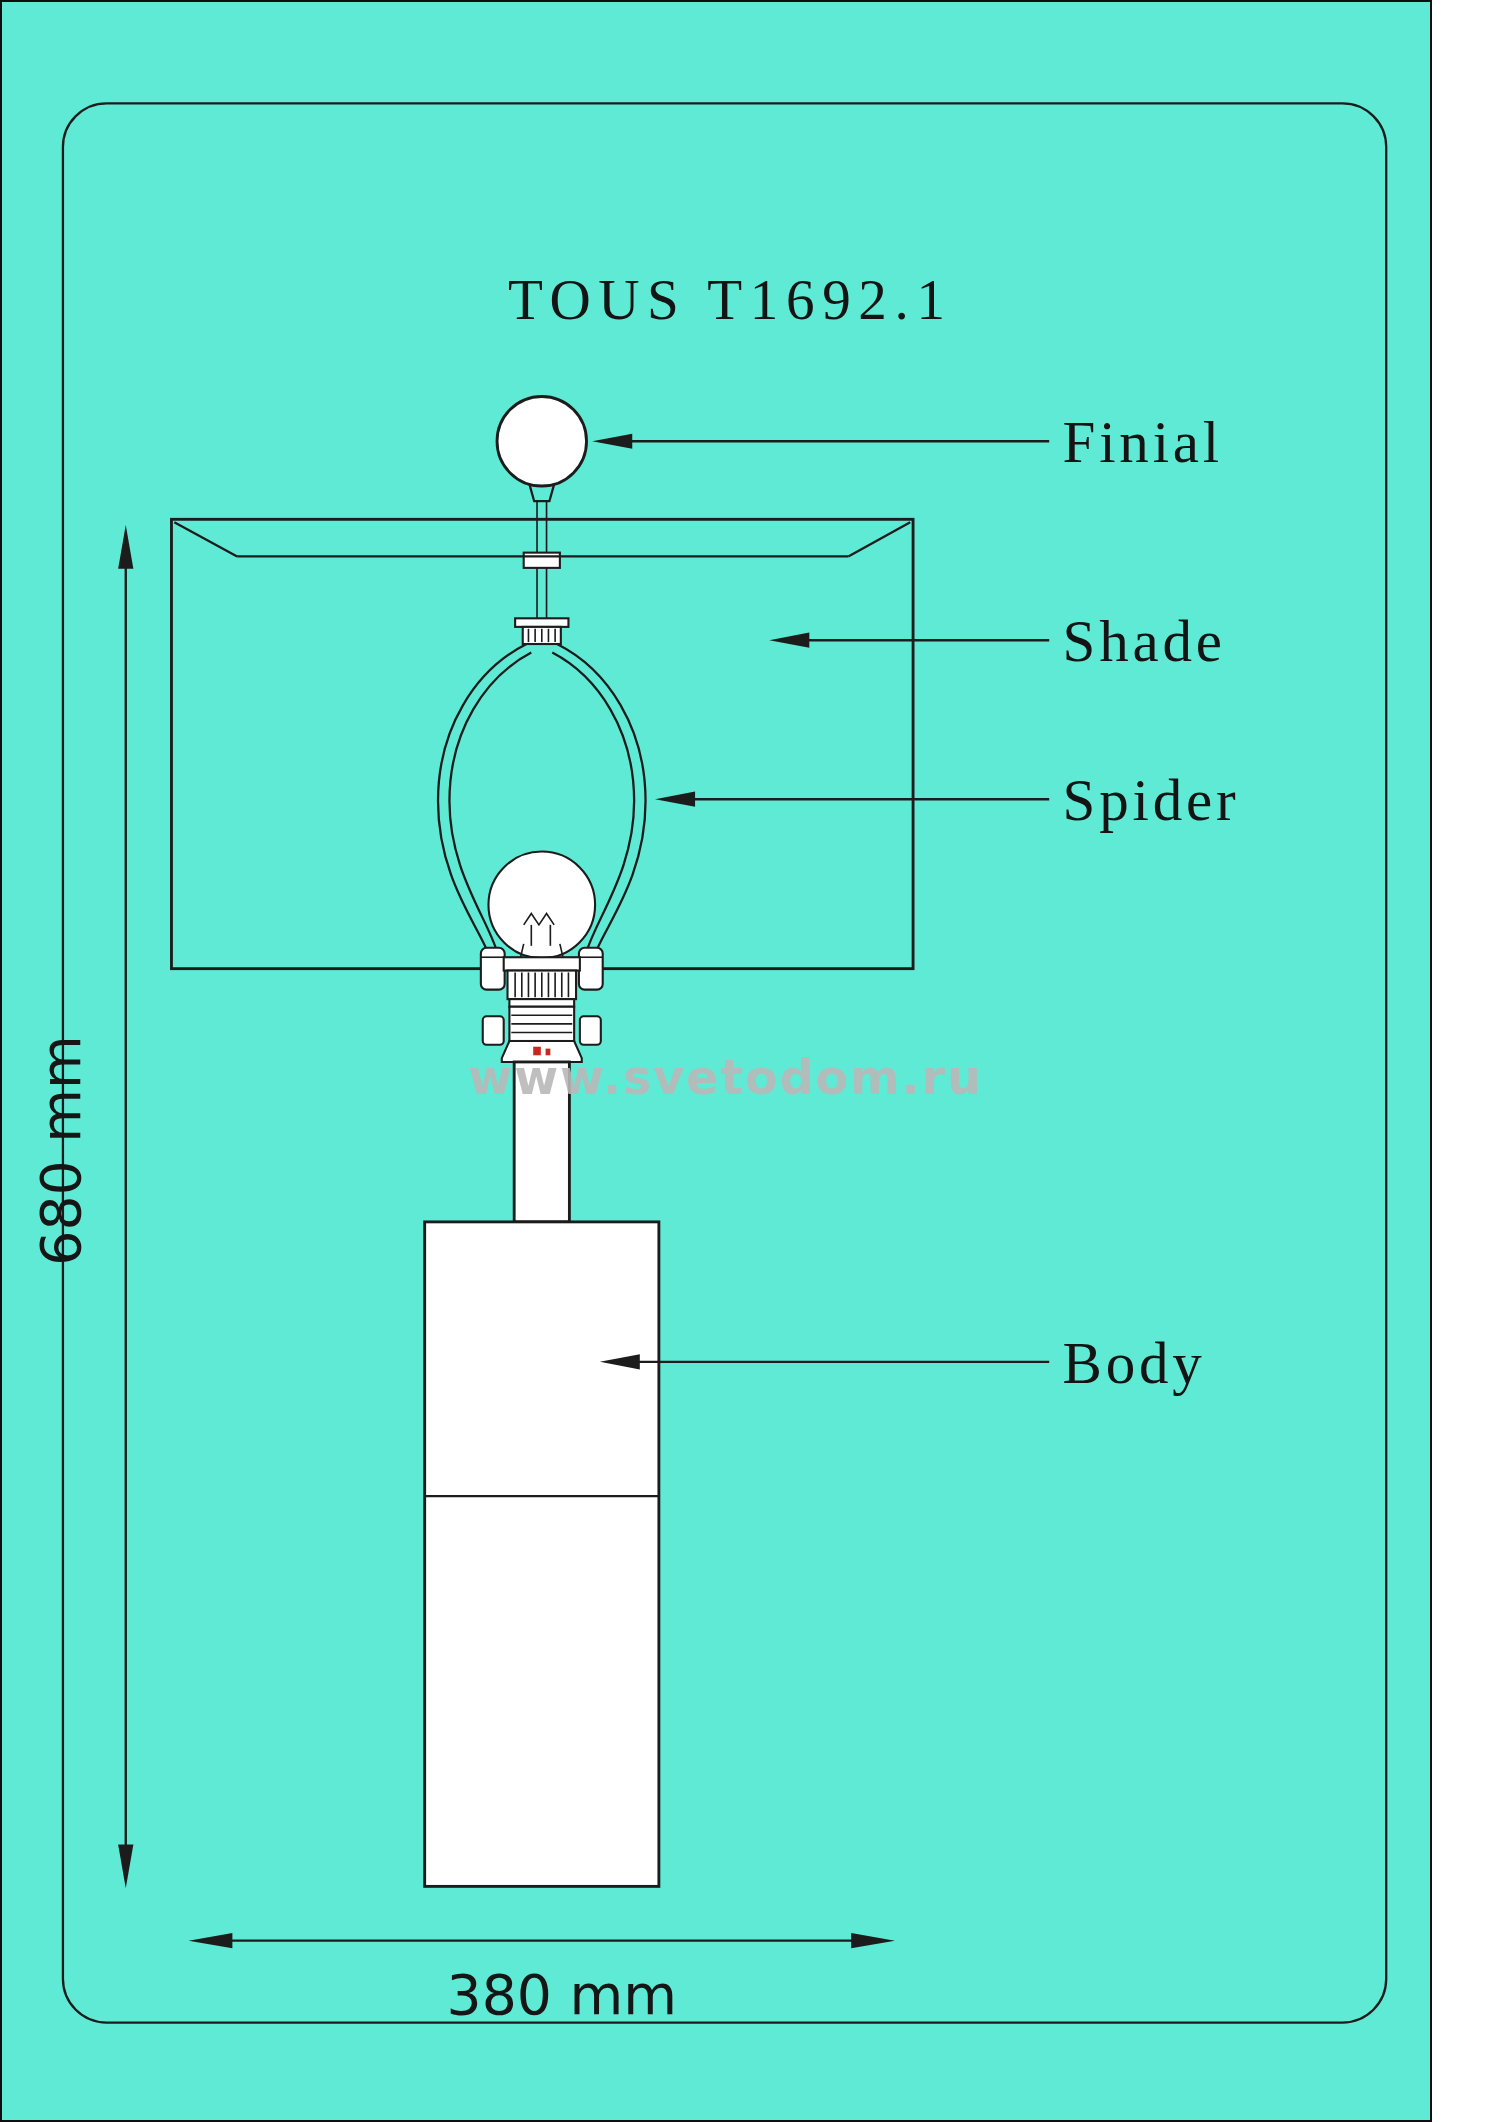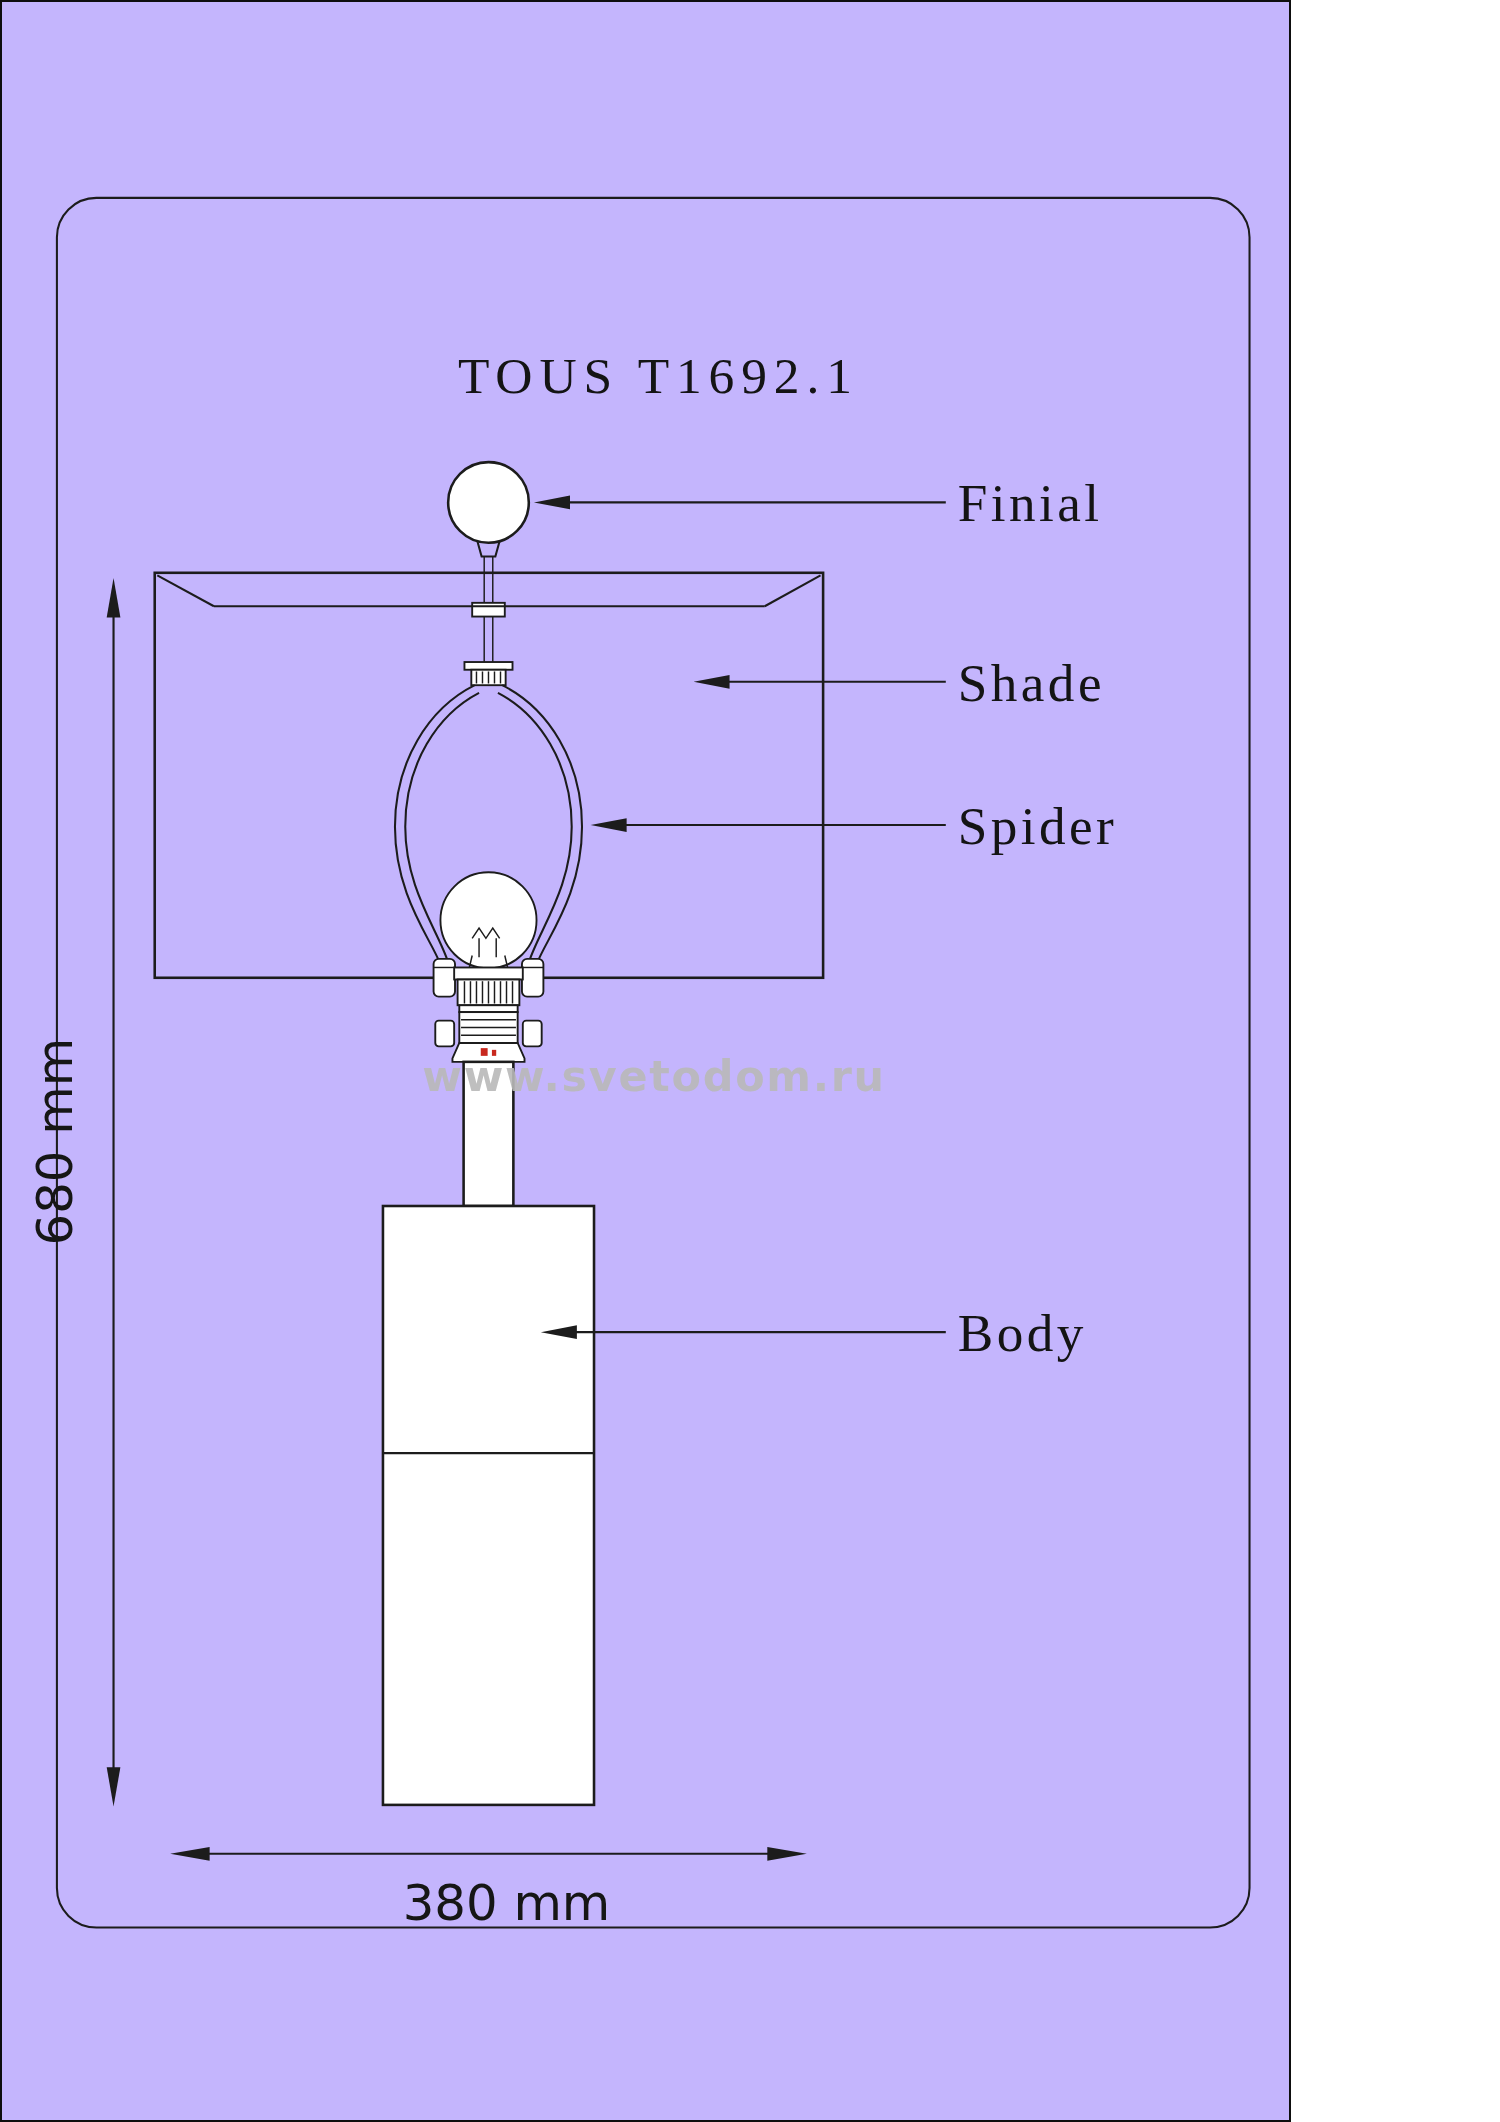--- a/index.html
+++ b/index.html
@@ -1,17 +1,17 @@
 <!DOCTYPE html>
 <html><head>
 <meta charset="utf-8">
 <style>
   html,body{margin:0;padding:0;background:#ffffff;}
   .canvas{
-    position:relative;width:1291px;height:2122px;background:#c4b5fd;
+    position:relative;width:1432px;height:2122px;background:#5eead4;
     border:2px solid #0e0e0e;box-sizing:border-box;overflow:hidden;
     font-family:"Liberation Serif",serif;
   }
   svg{position:absolute;left:0;top:0;width:100%;height:100%;}
   .outline{fill:none;stroke:#1c1c1c;stroke-width:3;}
   .outline-f{fill:#ffffff;stroke:#1c1c1c;stroke-width:3;}
   .med{fill:none;stroke:#1c1c1c;stroke-width:2.4;}
   .med-f{fill:#ffffff;stroke:#1c1c1c;stroke-width:2.2;}
   .thin{fill:none;stroke:#1c1c1c;stroke-width:1.7;}
   .leader{fill:none;stroke:#1c1c1c;stroke-width:2.5;}

